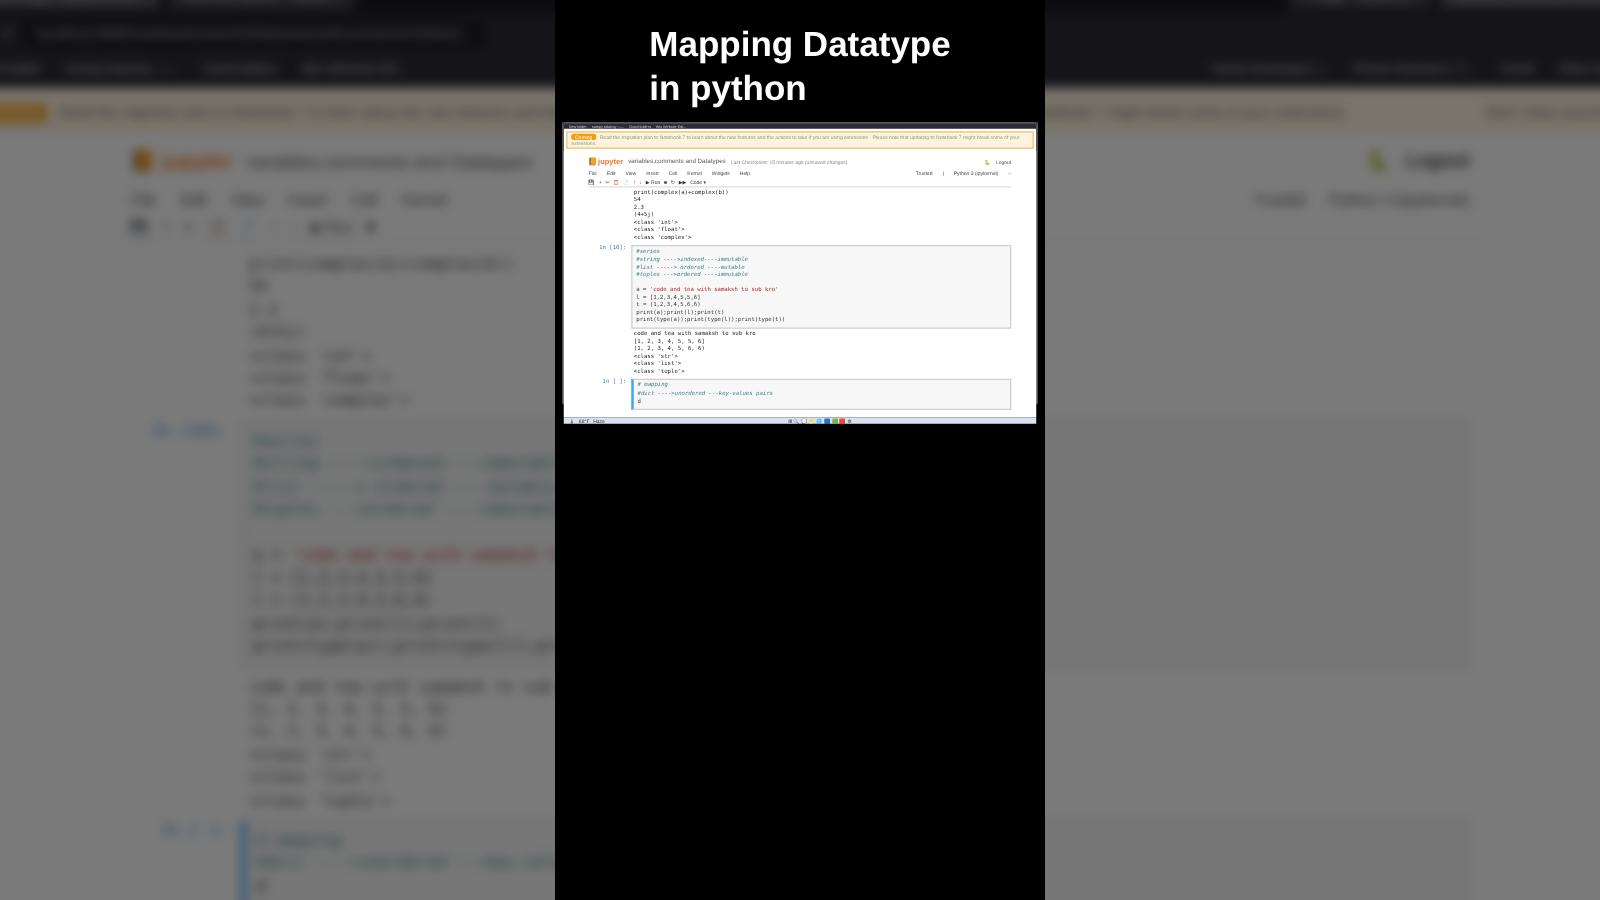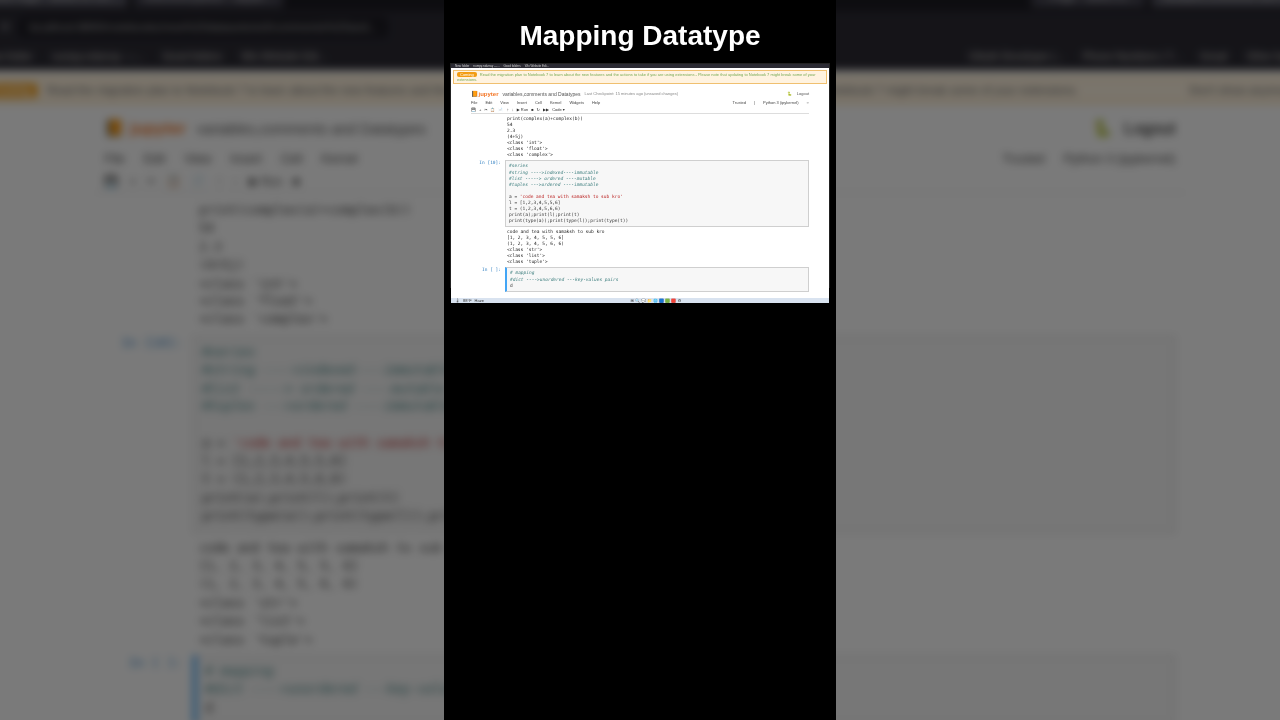--- a/index.html
+++ b/index.html
@@ -345,20 +345,21 @@
         </div>
       </div>
     </div>
 
   </div>
 </div>
 
 <div class="fg">
   <div class="title">
     <span>Mapping Datatype</span><br>
+    <span>in python</span>
   </div>
 
   <div class="mini">
     <div class="mini-top"></div>
     <div class="mini-url"></div>
     <div class="mini-bm">
       <span>New folder</span>
       <span>numpy.ndarray —...</span>
       <span>Good folders</span>
       <span>Wix Website Edi...</span>

